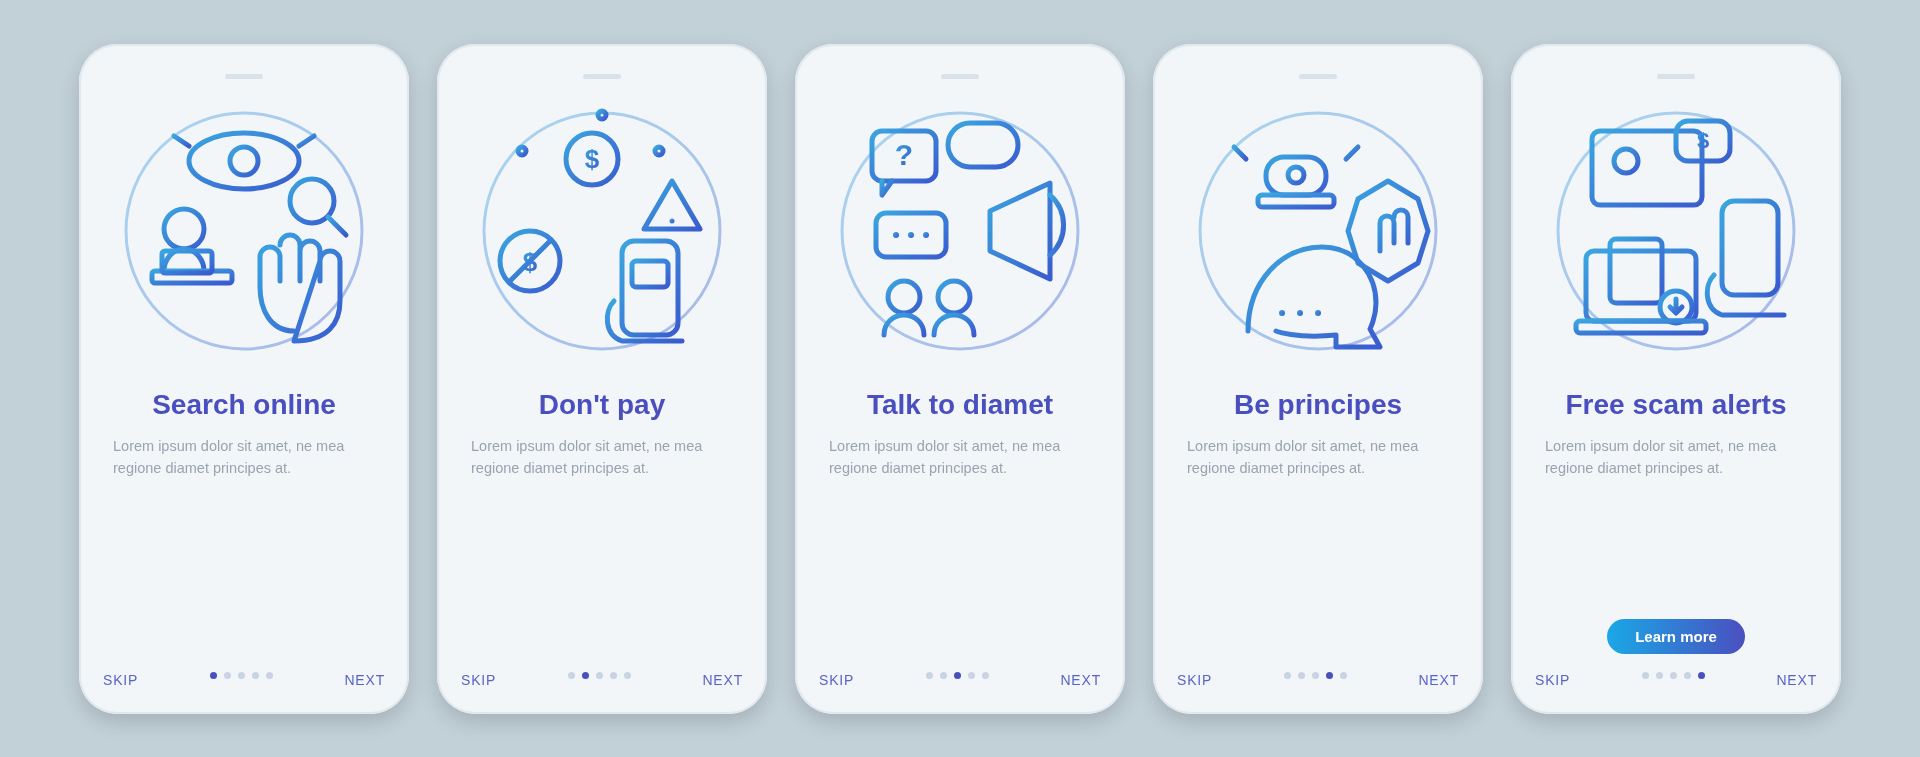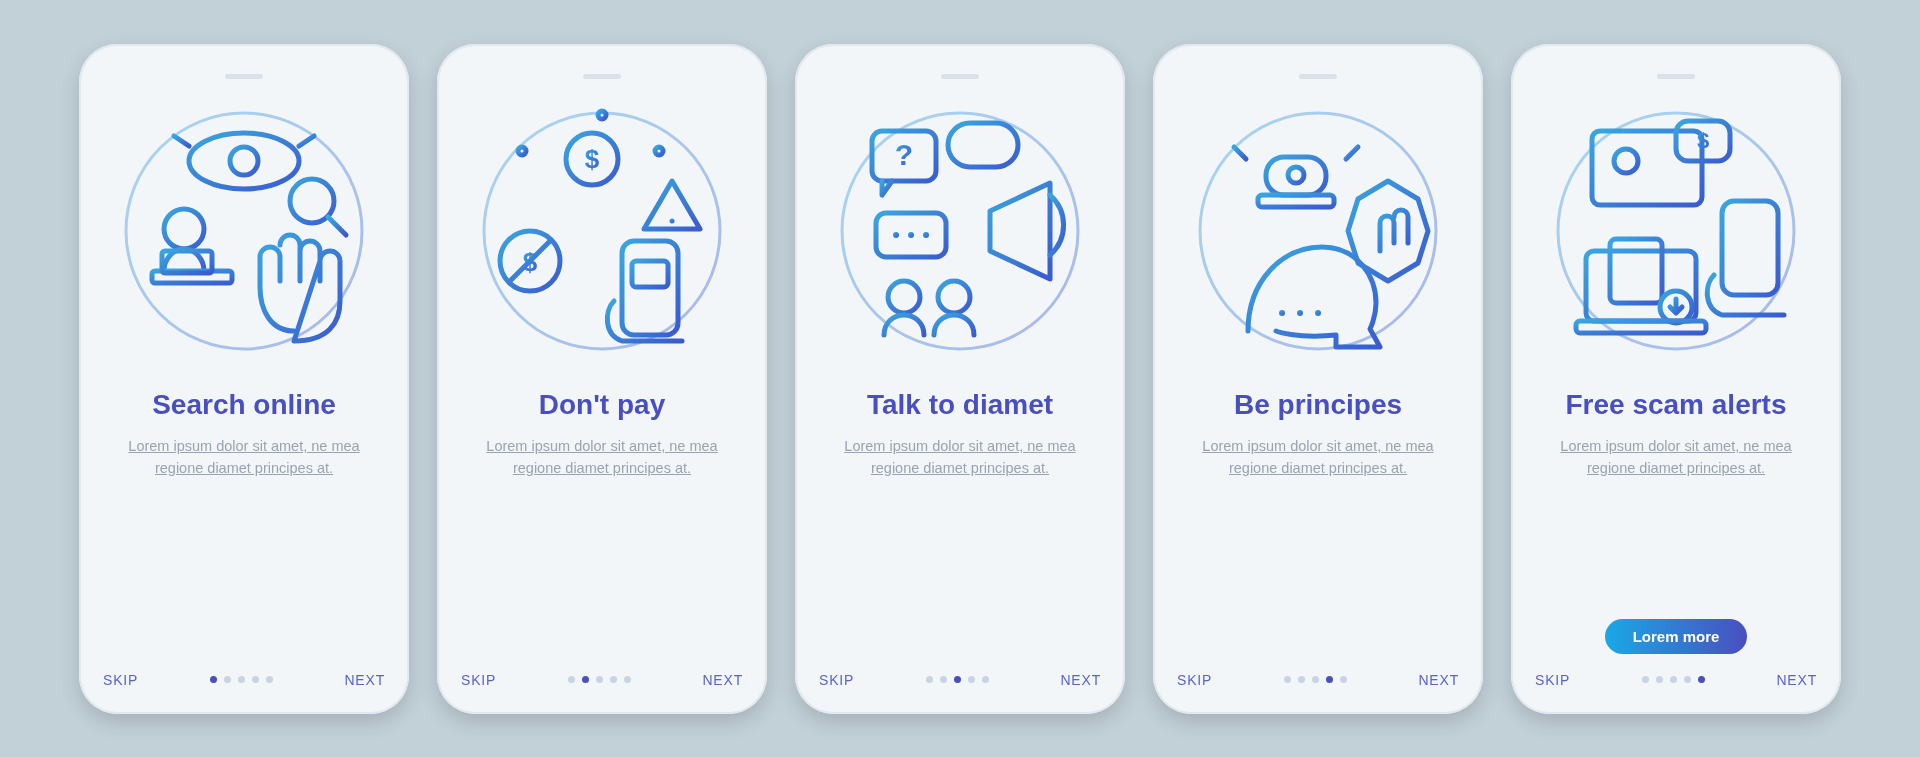--- a/index.html
+++ b/index.html
@@ -46,40 +46,37 @@
     color: #4a4fbf;
     font-weight: 700;
     font-size: 28px;
     text-align: center;
     margin-bottom: 14px;
   }
   .body {
     color: #9aa3b0;
     font-size: 14.5px;
     line-height: 1.55;
-    text-align: center;
     padding: 0 10px;
     flex: 1;
-    text-decoration: underline;
   }
   .cta {
     background: linear-gradient(90deg,#1aa8e6,#4a4fbf);
     color: #fff;
     font-weight: 600;
     font-size: 15px;
     padding: 9px 28px;
     border-radius: 22px;
     border: none;
     cursor: pointer;
     margin-bottom: 18px;
   }
   .nav {
     width: 100%;
     display: flex;
-    align-items: center;
     justify-content: space-between;
     font-size: 14px;
     letter-spacing: 0.8px;
     color: #4a4fbf;
     font-weight: 500;
   }
   .dots { display: flex; gap: 7px; }
   .dot {
     width: 7px; height: 7px; border-radius: 50%;
     background: #c9d3e3;
@@ -315,21 +312,21 @@
           <line x1="74" y1="166" x2="106" y2="166"></line>
           <line x1="74" y1="178" x2="98" y2="178"></line>
         <circle cx="130" cy="206" r="16"></circle>
         <path d="M130 198 v12 m-6 -4 l6 6 l6 -6"></path>
         <rect x="30" y="220" width="130" height="12" rx="4"></rect>
       </g>
     </svg>
   </div>
   <div class="title">Free scam alerts</div>
   <div class="body">Lorem ipsum dolor sit amet, ne mea regione diamet principes at.</div>
-  <button class="cta">Lorem more</button>
+  <button class="cta">Learn more</button>
   <div class="nav">
     <span class="skip">SKIP</span>
     <div class="dots">
       <span class="dot"></span>
       <span class="dot"></span>
       <span class="dot"></span>
       <span class="dot"></span>
       <span class="dot active"></span>
     </div>
     <span class="next">NEXT</span>

